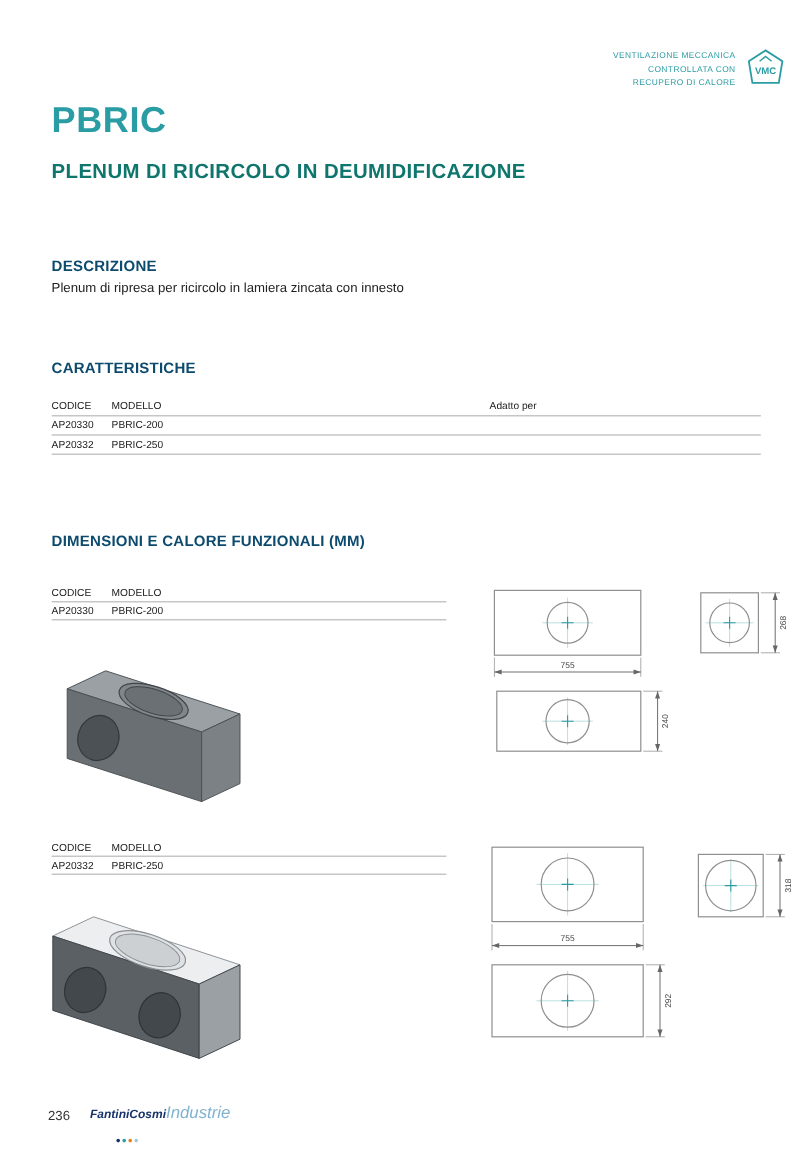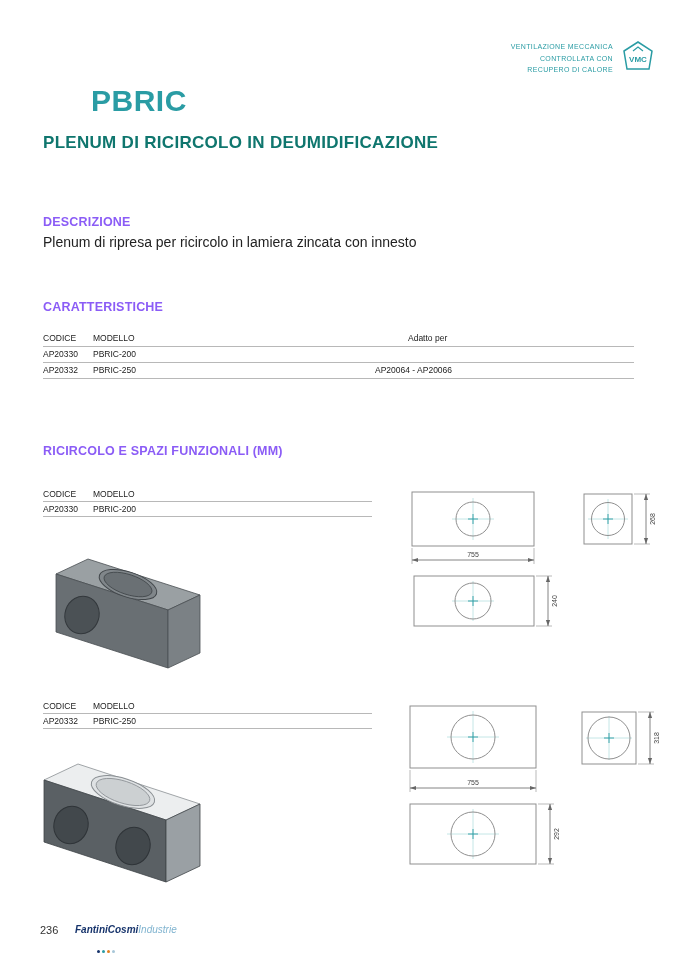--- a/index.html
+++ b/index.html
@@ -7,28 +7,28 @@
   .page {
     position:relative; width:677px; height:958px; background:#fff;
     font-family:"Liberation Sans", sans-serif; color:#1a1a1a; overflow:hidden;padding-left:22px;
   }
   
   .tagline { position:absolute; top:41px; right:64px; text-align:right;
     color:#2a9ca4; font-size:7px; line-height:11.5px; letter-spacing:.35px; }
   .badge { position:absolute; top:39px; right:21px; width:36px; height:34px; }
   .badge text { font-family:"Liberation Sans", sans-serif; }
   .title { position:absolute; left:43px; top:84px; font-size:30px; font-weight:bold;
-    color:#2a9ca4; letter-spacing:.5px;margin-left:48px; }
+    color:#2a9ca4; letter-spacing:.5px; }
   .subtitle { position:absolute; left:43px; top:133px; font-size:17px; font-weight:bold;
     color:#0f766e; letter-spacing:.3px; }
   
   .sec-h { position:absolute; left:43px; font-size:12.5px; font-weight:bold;
-    letter-spacing:.2px; color:#8b5cf6; }
+    letter-spacing:.2px; color:#0c4a6e; }
   .h-descr { top:215px; }
-  .descr-body { position:absolute; left:43px; top:234px; font-size:14px; color:#222; }
+  .descr-body { position:absolute; left:43px; top:234px; font-size:11px; color:#222; }
   .h-car { top:300px; }
   .h-dim { top:444px; }
   
   .char-table { position:absolute; left:43px; top:331px; width:591px; font-size:8.5px; color:#222; }
   .char-table .tr { display:grid; grid-template-columns:50px 282px 259px;
     height:16px; line-height:15px; border-bottom:1px solid #b8b8b8; align-items:end; }
   .char-table .hdr3 { padding-left:33px; }
   
   .dim-table { position:absolute; left:43px; width:329px; font-size:8.5px; color:#222; }
   .dt1 { top:487px; } .dt2 { top:699px; }
@@ -44,21 +44,21 @@
   .ch  { stroke:#b5dfdf; stroke-width:.8; }
   .ch2 { stroke:#2a9ca4; stroke-width:.9; }
   .ext { stroke:#9b9b9b; stroke-width:.7; }
   .dim { stroke:#666; stroke-width:.8; }
   .arr { fill:#666; }
   .dtext { font-size:7px; fill:#444; text-anchor:middle; font-family:"Liberation Sans", sans-serif; }
   
   .pagenum { position:absolute; left:40px; top:924px; font-size:11px; color:#333; }
   .logo { position:absolute; left:75px; top:919px; }
   .logo-main { font-weight:bold; font-style:italic; color:#16336b; font-size:10px; }
-  .logo-sub { font-style:italic; color:#7fb3cf; font-size:10px; }
+  .logo-sub { font-style:italic; color:#7fb3cf; font-size:14px; }
   .logo-dots { margin-top:2px; margin-left:22px; }
   .logo-dots i { display:inline-block; width:3px; height:3px; border-radius:50%; margin-right:2px; }
   .logo-dots i:nth-child(1){ background:#16336b; }
   .logo-dots i:nth-child(2){ background:#2a9ca4; }
   .logo-dots i:nth-child(3){ background:#e2801f; }
   .logo-dots i:nth-child(4){ background:#a7c6d8; }
 </style>
 </head>
 <body>
 
@@ -88,25 +88,24 @@
       <span>MODELLO</span>
       <span class="hdr3">Adatto per</span>
     </div>
     <div class="tr">
       <span>AP20330</span>
       <span>PBRIC-200</span>
     </div>
     <div class="tr">
       <span>AP20332</span>
       <span>PBRIC-250</span>
-      <span>AP20064 - AP20066</span>
-    </div>
-  </div>
-
-  <div class="sec-h h-dim">RICIRCOLO E SPAZI FUNZIONALI (MM)</div>
+    </div>
+  </div>
+
+  <div class="sec-h h-dim">DIMENSIONI E CALORE FUNZIONALI (MM)</div>
 
   <div class="dim-table dt1">
     <div class="tr">
       <span>CODICE</span>
       <span>MODELLO</span>
     </div>
     <div class="tr">
       <span>AP20330</span>
       <span>PBRIC-200</span>
     </div>

